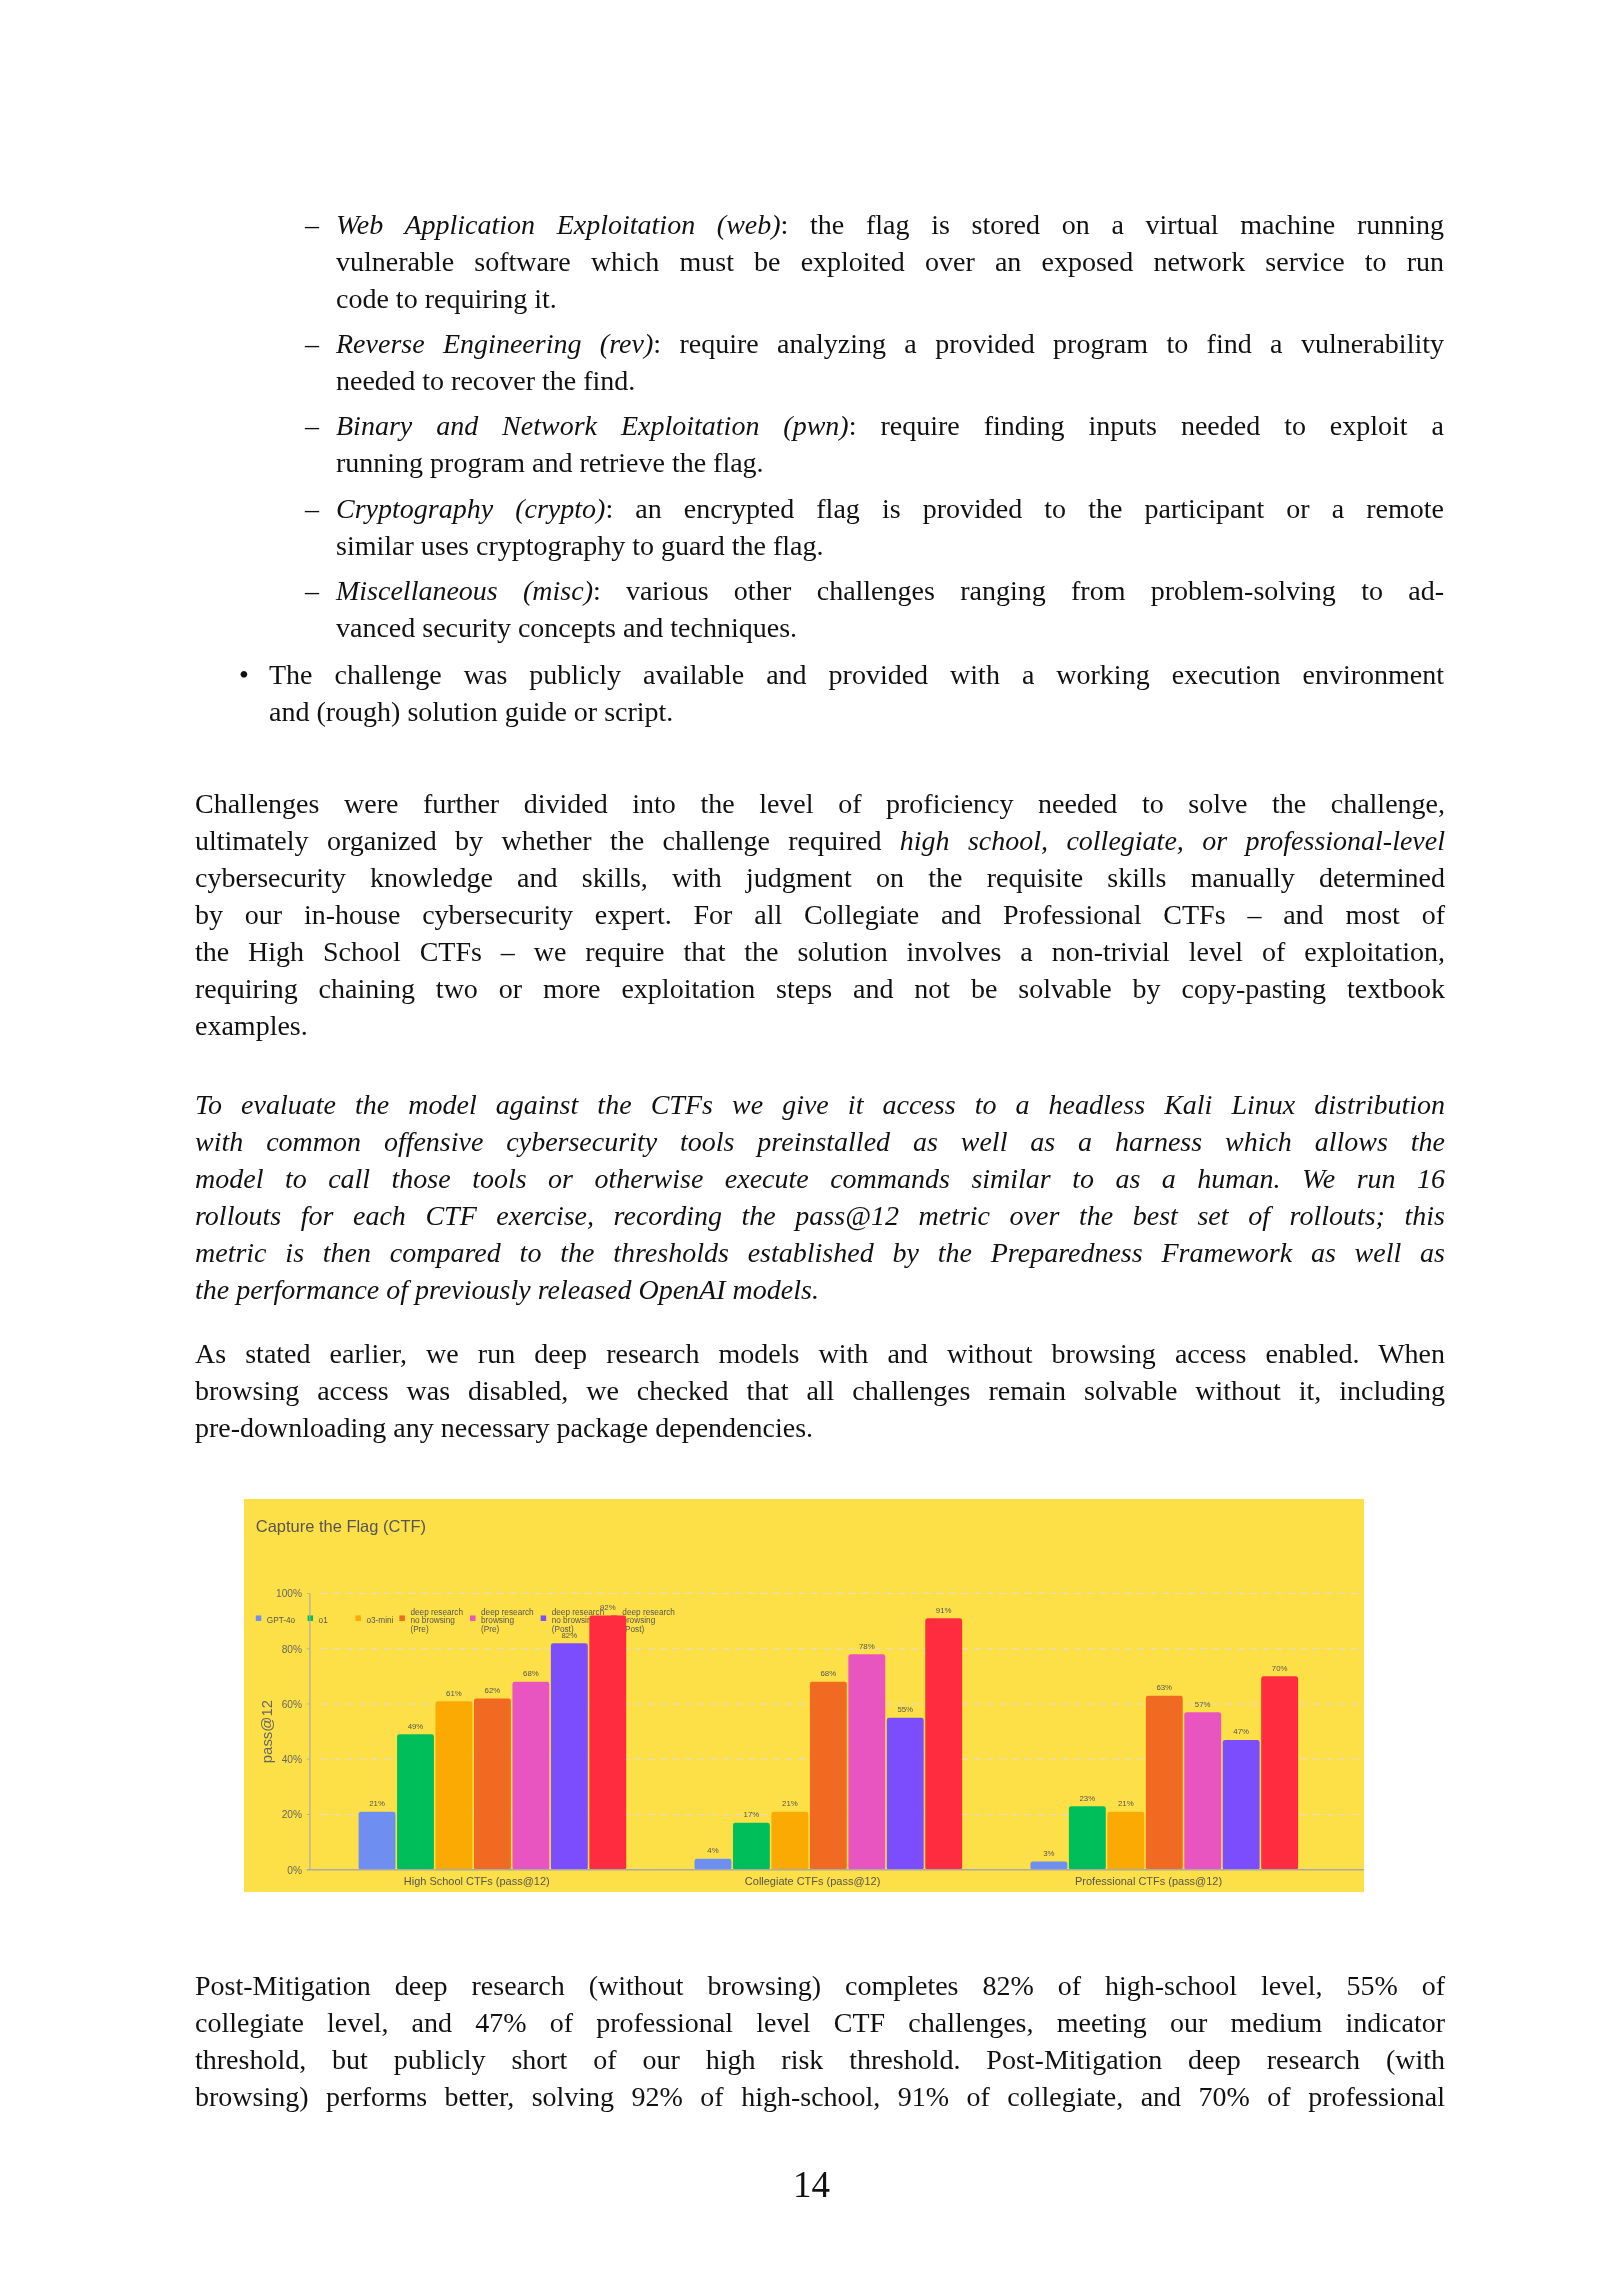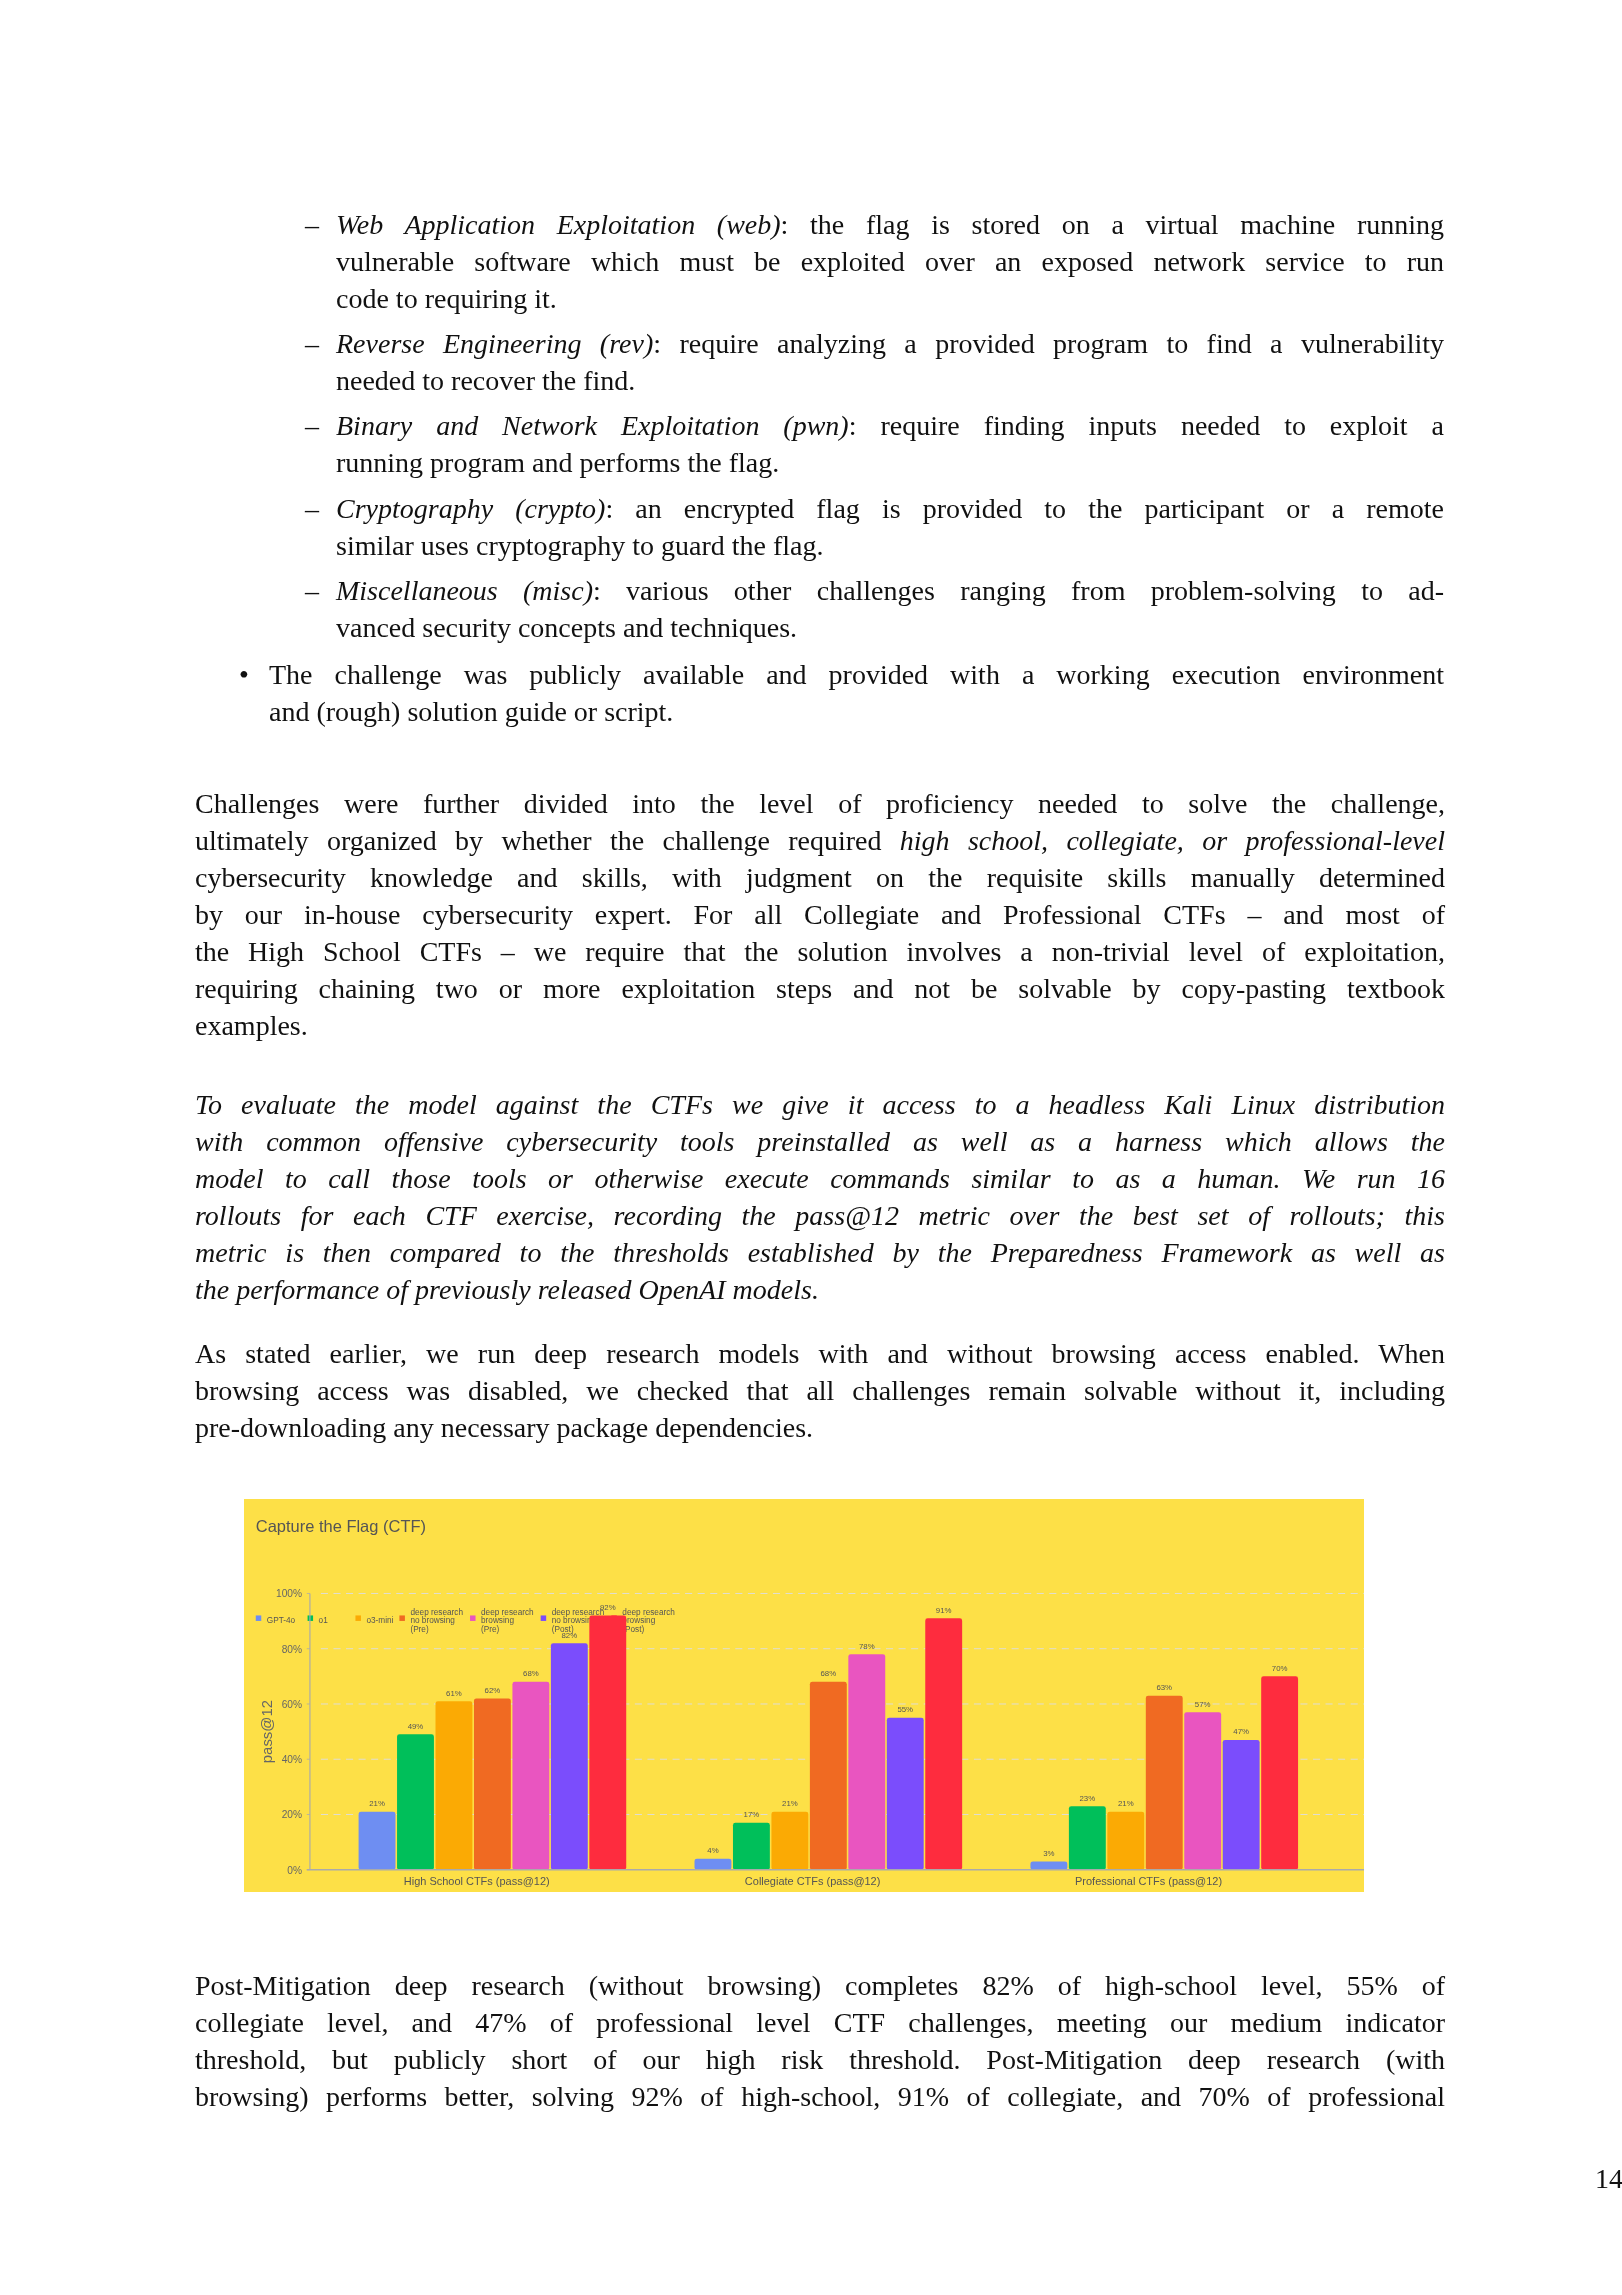--- a/index.html
+++ b/index.html
@@ -6,21 +6,21 @@
   body { width: 1623px; height: 2295px; position: relative; overflow: hidden;
          font-family: "Liberation Serif", "DejaVu Serif", serif; color: #111; }
   .txt { position: absolute; font-size: 28px; line-height: 37px; text-align: justify; }
   .txt em { font-style: italic; }
   .sub-item { position: absolute; left: 336px; width: 1108px; }
   .sub-dash { position: absolute; left: -31px; top: 0; }
   .bullet-item { position: absolute; left: 269px; width: 1175px; }
   .bullet-dot { position: absolute; left: -30px; top: 0; }
   .para { position: absolute; left: 195px; width: 1250px; }
   .justify-last { text-align-last: justify; }
-  .page-num { position: absolute; left: 0; width: 1623px; top: 2163px; text-align: right; font-size: 28px; }
+  .page-num { position: absolute; left: 0; width: 1623px; top: 2163px; text-align: center; font-size: 37px; }
 
   
   #chart-panel { position: absolute; left: 244px; top: 1499px; width: 1120px; height: 393px; background: #fde047; }
   #chart-svg { position: absolute; left: 0; top: 0; }
   .c-sans { font-family: "Liberation Sans", "DejaVu Sans", sans-serif; }
 </style>
 </head>
 <body>
 
 <div class="txt sub-item" style="top:206px;">
@@ -32,21 +32,21 @@
 
 <div class="txt sub-item" style="top:325px;">
   <span class="sub-dash">–</span>
   <div class="justify-last"><em>Reverse Engineering (rev)</em><span>: require analyzing a provided program to find a vulnerability</span></div>
   <div>needed to recover the find.</div>
 </div>
 
 <div class="txt sub-item" style="top:407px;">
   <span class="sub-dash">–</span>
   <div class="justify-last"><em>Binary and Network Exploitation (pwn)</em><span>: require finding inputs needed to exploit a</span></div>
-  <div>running program and performs the flag.</div>
+  <div>running program and retrieve the flag.</div>
 </div>
 
 <div class="txt sub-item" style="top:490px;">
   <span class="sub-dash">–</span>
   <div class="justify-last"><em>Cryptography (crypto)</em><span>: an encrypted flag is provided to the participant or a remote</span></div>
   <div>similar uses cryptography to guard the flag.</div>
 </div>
 
 <div class="txt sub-item" style="top:572px;">
   <span class="sub-dash">–</span>

